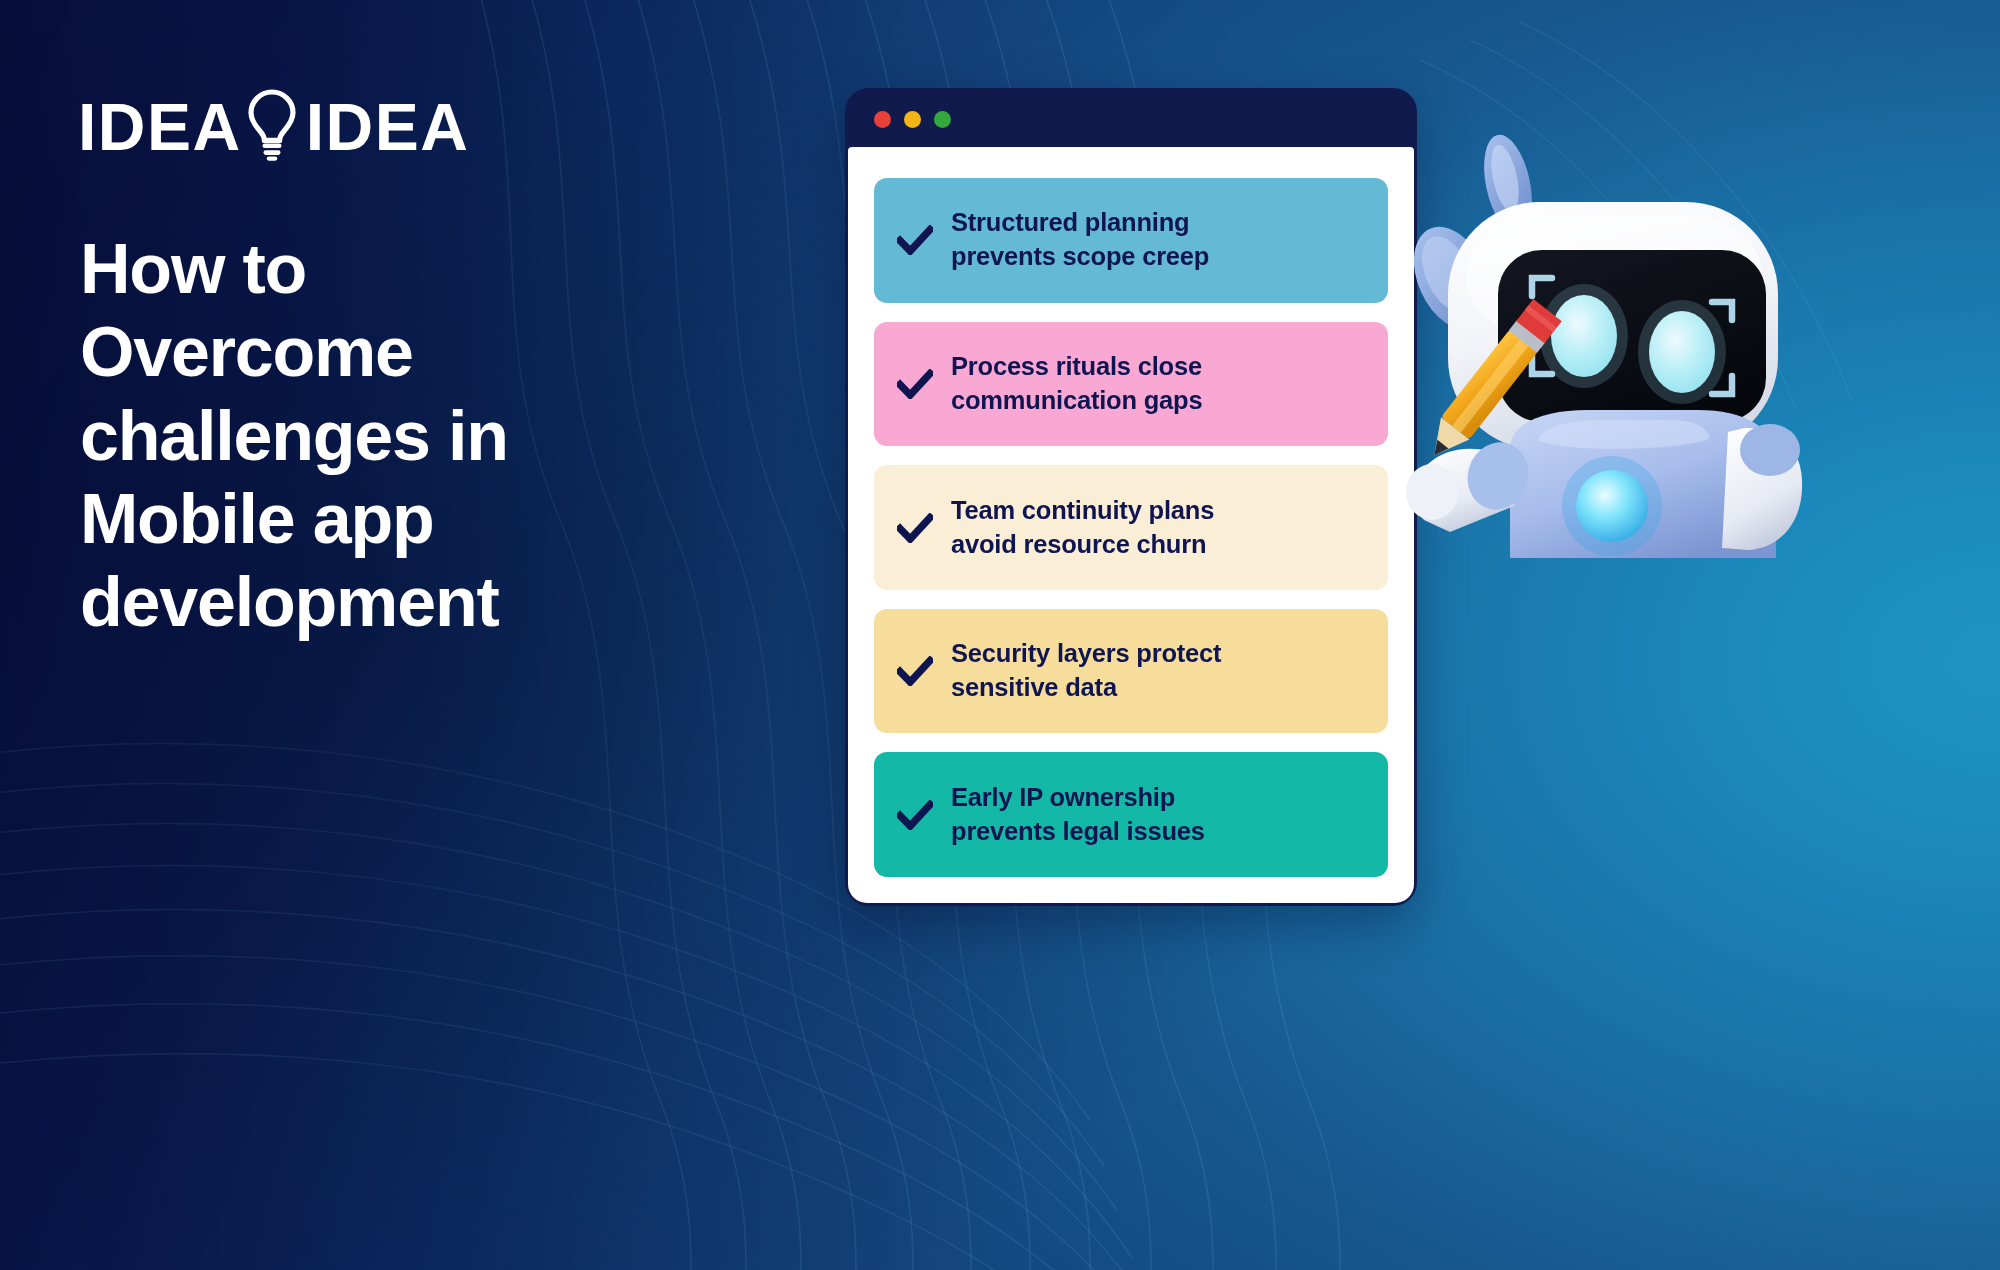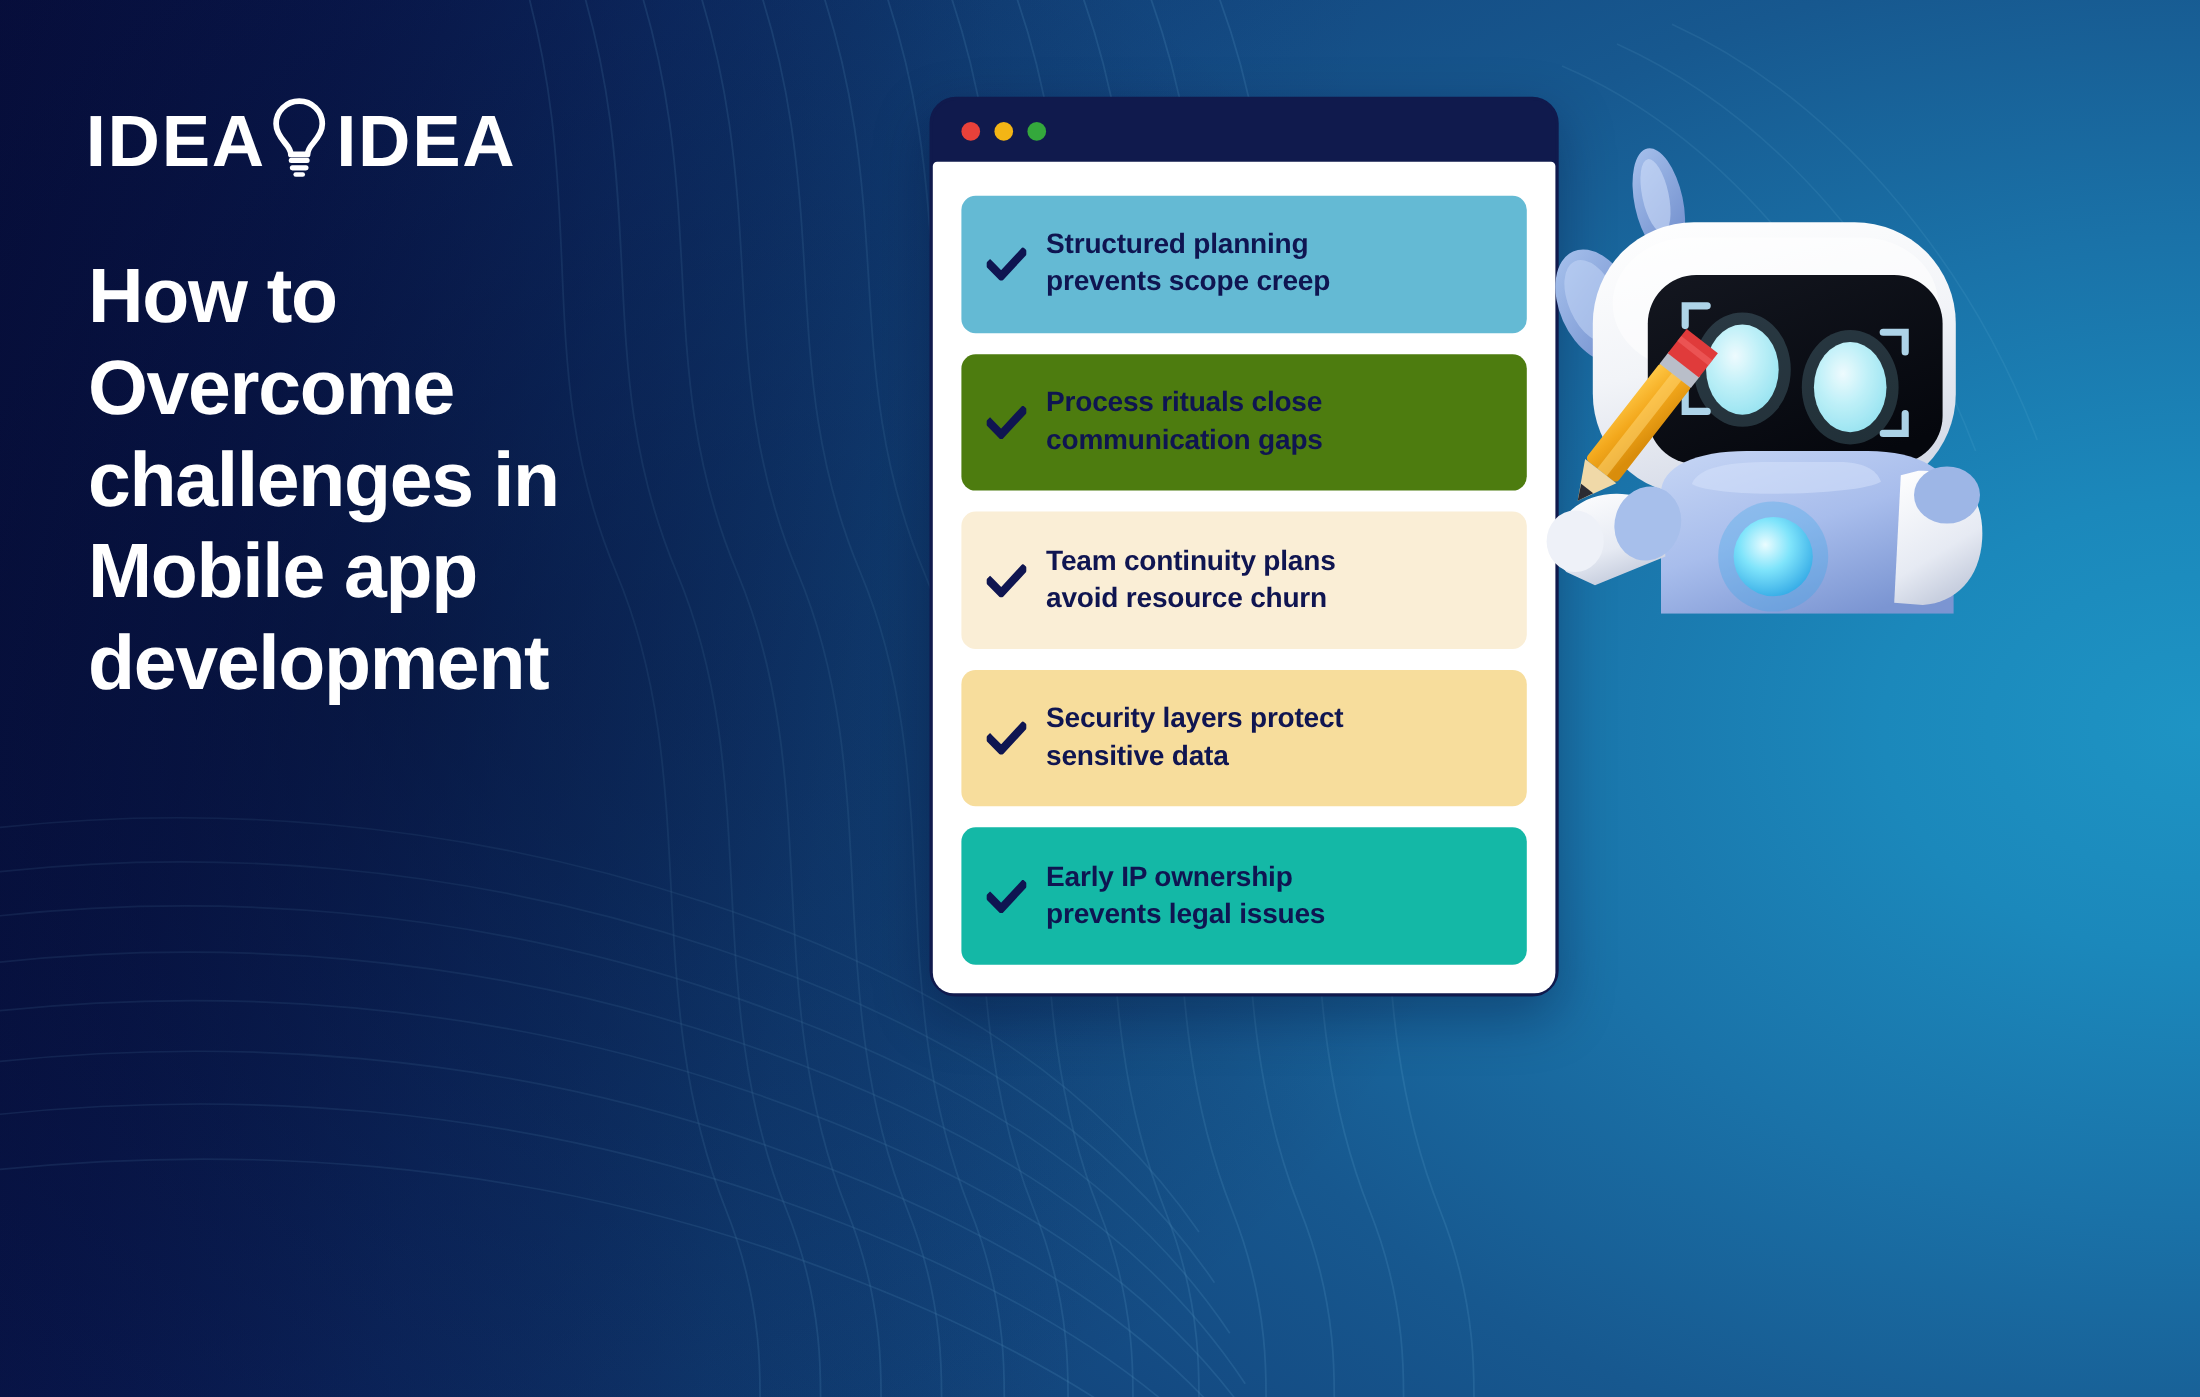--- a/index.html
+++ b/index.html
@@ -173,21 +173,21 @@
         <svg width="36" height="30" viewBox="0 0 36 30" fill="none">
           <path d="M3 15.6 L13.2 26 L33 4.6" stroke="#0f1551" stroke-width="7.4" stroke-linecap="square" stroke-linejoin="miter"></path>
         </svg>
       </span>
       <span class="card-text">
         <span class="l">Structured planning</span>
         <span class="l">prevents scope creep</span>
       </span>
     </div>
 
-    <div class="card" style="background: #4d7c0f;">
+    <div class="card" style="background: #f9a8d4;">
       <span class="check">
         <svg width="36" height="30" viewBox="0 0 36 30" fill="none">
           <path d="M3 15.6 L13.2 26 L33 4.6" stroke="#0f1551" stroke-width="7.4" stroke-linecap="square" stroke-linejoin="miter"></path>
         </svg>
       </span>
       <span class="card-text">
         <span class="l">Process rituals close</span>
         <span class="l">communication gaps</span>
       </span>
     </div>

